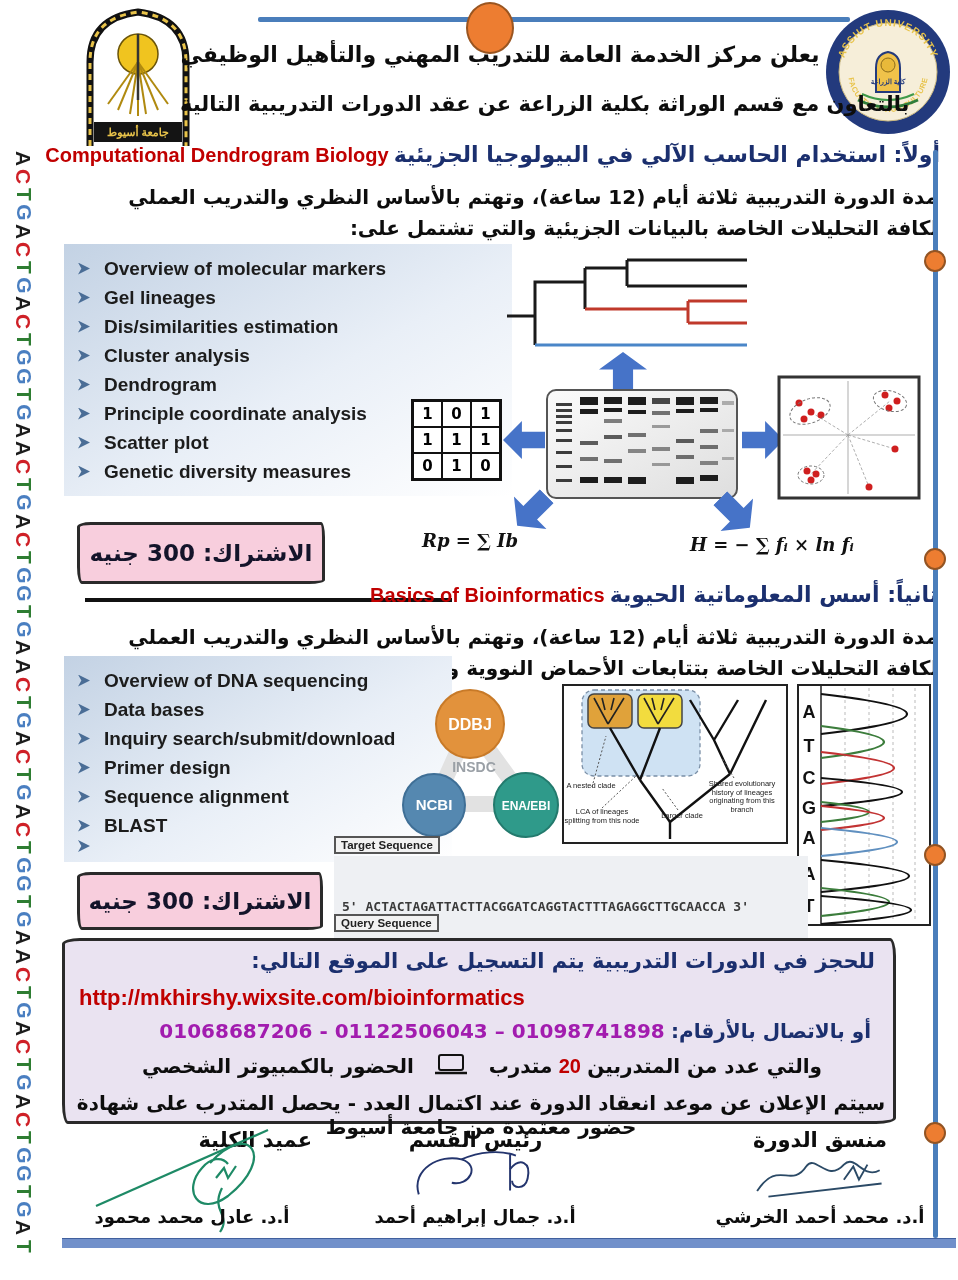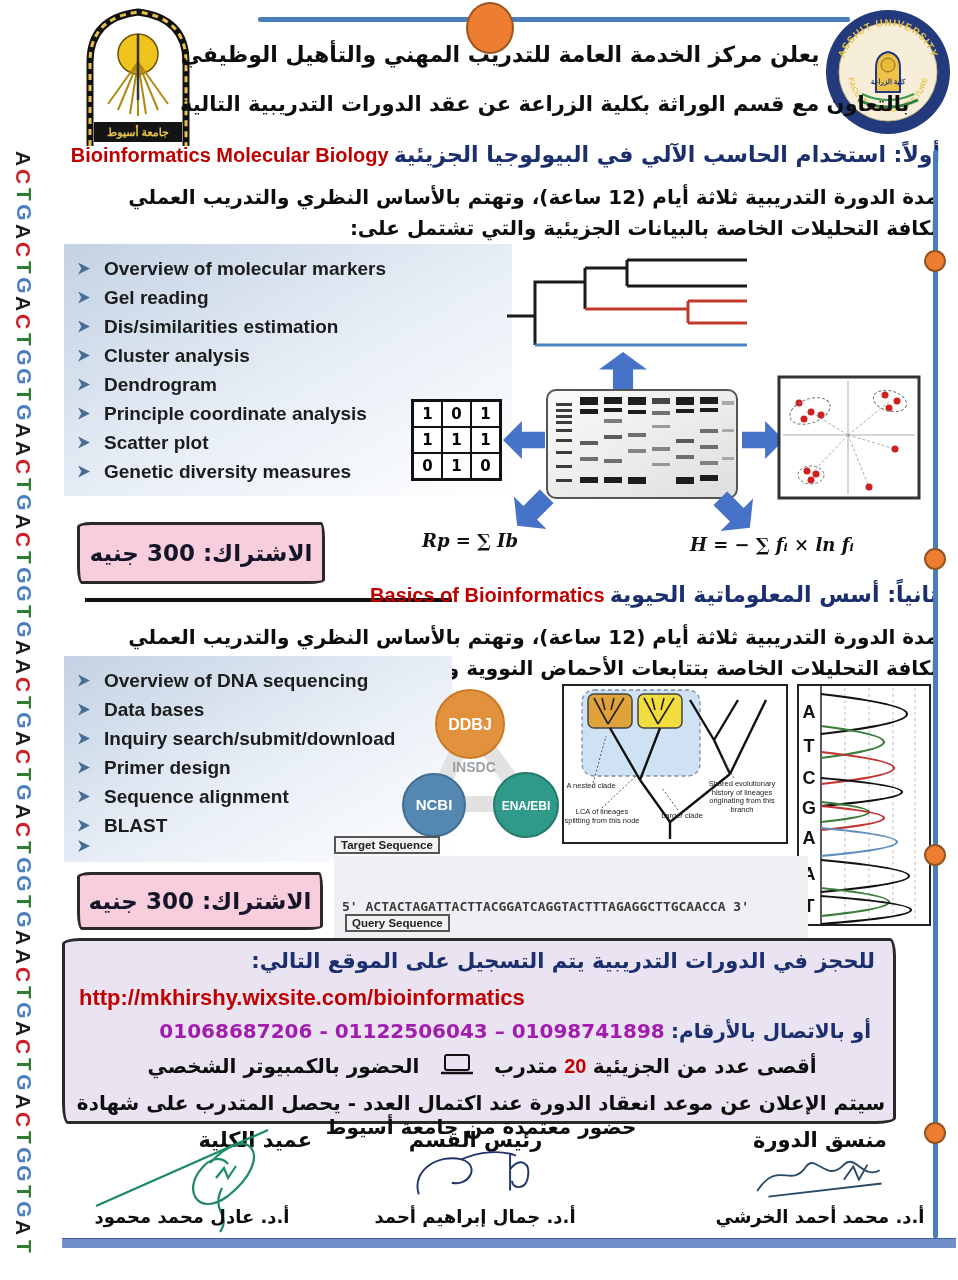--- a/index.html
+++ b/index.html
@@ -170,33 +170,33 @@
     <path d="M52,84 V60 Q52,46 64,44 Q76,46 76,60 V84 Z" fill="#f0c24a" stroke="#233a7d" stroke-width="2"></path>
     <circle cx="64" cy="57" r="7" fill="#e8b93a" stroke="#8a6a1a" stroke-width="1"></circle>
     <text x="64" y="76" text-anchor="middle" font-size="7" font-weight="bold" fill="#233a7d">كلية الزراعة</text>
   </svg>
 
   <div class="abs headline center" style="left:180px;top:42px;width:640px;">يعلن مركز الخدمة العامة للتدريب المهني والتأهيل الوظيفي</div>
   <div class="abs headline center" style="left:180px;top:92px;width:640px;font-size:21px;">بالتعاون مع قسم الوراثة بكلية الزراعة عن عقد الدورات التدريبية التالية</div>
 
   <div class="abs center rtl" style="left:110px;top:142px;width:830px;white-space:nowrap;">
     <span class="navy b" style="font-size:22px;">أولاً: استخدام الحاسب الآلي في البيولوجيا الجزيئية</span>
-    <span class="red b" style="font-size:20px;font-family:'Liberation Sans',sans-serif;">Bioinformatics Molecular Biology</span>
+    <span class="red b" style="font-size:20px;font-family:'Liberation Sans',sans-serif;">Computational Dendrogram Biology</span>
   </div>
 
   <div class="abs rtl right b" style="left:70px;top:182px;width:868px;font-size:20px;line-height:1.55;color:#0d0d0d;">مدة الدورة التدريبية ثلاثة أيام (12 ساعة)، وتهتم بالأساس النظري والتدريب العملي لكافة التحليلات الخاصة بالبيانات الجزيئية والتي تشتمل على:</div>
 
   <ul class="abs topics" style="left:64px;top:244px;width:448px;">
       <li>
         <span class="blt"></span>
         <span>Overview of molecular markers</span>
       </li>
       <li>
         <span class="blt"></span>
-        <span>Gel reading</span>
+        <span>Gel lineages</span>
       </li>
       <li>
         <span class="blt"></span>
         <span>Dis/similarities estimation</span>
       </li>
       <li>
         <span class="blt"></span>
         <span>Cluster analysis</span>
       </li>
       <li>
@@ -457,35 +457,35 @@
       <path d="M24,212 Q204,226 24,240" stroke="#111"></path>
     </g>
   </svg>
 
   <span class="abs seqlabel" style="left:334px;top:836px;">Target Sequence</span>
   <div id="align-block" class="abs ltr" style="left:334px;top:856px;width:458px;">
     <div>5' ACTACTAGATTACTTACGGATCAGGTACTTTAGAGGCTTGCAACCA 3'</div>
     <div>   |||||||||||    |||||||  |||||||||||||| |||||||</div>
     <div>5' ACTACTAGATT----ACGGATC--GTACTTTAGAGGCTAGCAACCA 3'</div>
   </div>
-  <span class="abs seqlabel" style="left:334px;top:914px;margin-left:11px;">Query Sequence</span>
+  <span class="abs seqlabel" style="left:334px;top:914px;">Query Sequence</span>
 
   <div class="abs pricebox" style="left:77px;top:872px;width:240px;height:52px;">
     <span class="rtl">الاشتراك: 300 جنيه</span>
   </div>
 
   <div id="regbox" class="abs" style="left:62px;top:938px;width:834px;height:186px;">
     <div class="abs rtl right navy b" style="right:18px;top:8px;width:790px;font-size:21px;">للحجز في الدورات التدريبية يتم التسجيل على الموقع التالي:</div>
     <div class="abs ltr red b" style="left:14px;top:44px;font-size:22px;font-family:'Liberation Sans',sans-serif;">http://mkhirshy.wixsite.com/bioinformatics</div>
     <div class="abs rtl right" style="right:22px;top:78px;width:790px;font-size:20px;">
       <span class="navy b">أو بالاتصال بالأرقام:</span>
       <span class="b ltr" style="color:#a21caf;unicode-bidi:isolate;">01068687206 - 01122506043 – 01098741898</span>
     </div>
     <div class="abs rtl center" style="left:0;top:112px;width:834px;font-size:20px;color:#0d0d0d;">
-      <span class="b">أقصى عدد من الجزيئية</span>
+      <span class="b">والتي عدد من المتدربين</span>
       <span class="b red" style="font-family:'Liberation Sans',sans-serif;">20</span>
       <span class="b">متدرب</span>
       <svg width="34" height="24" viewBox="0 0 34 24" style="vertical-align:-4px;margin:0 14px;">
         <rect x="5" y="2" width="24" height="15" rx="2" fill="none" stroke="#111" stroke-width="2"></rect>
         <line x1="1" y1="20" x2="33" y2="20" stroke="#111" stroke-width="2.5"></line>
       </svg>
       <span class="b">الحضور بالكمبيوتر الشخصي</span>
     </div>
     <div class="abs rtl center b" style="left:10px;top:150px;width:812px;font-size:20px;color:#0d0d0d;">سيتم الإعلان عن موعد انعقاد الدورة عند اكتمال العدد - يحصل المتدرب على شهادة حضور معتمدة من جامعة أسيوط</div>
   </div>

